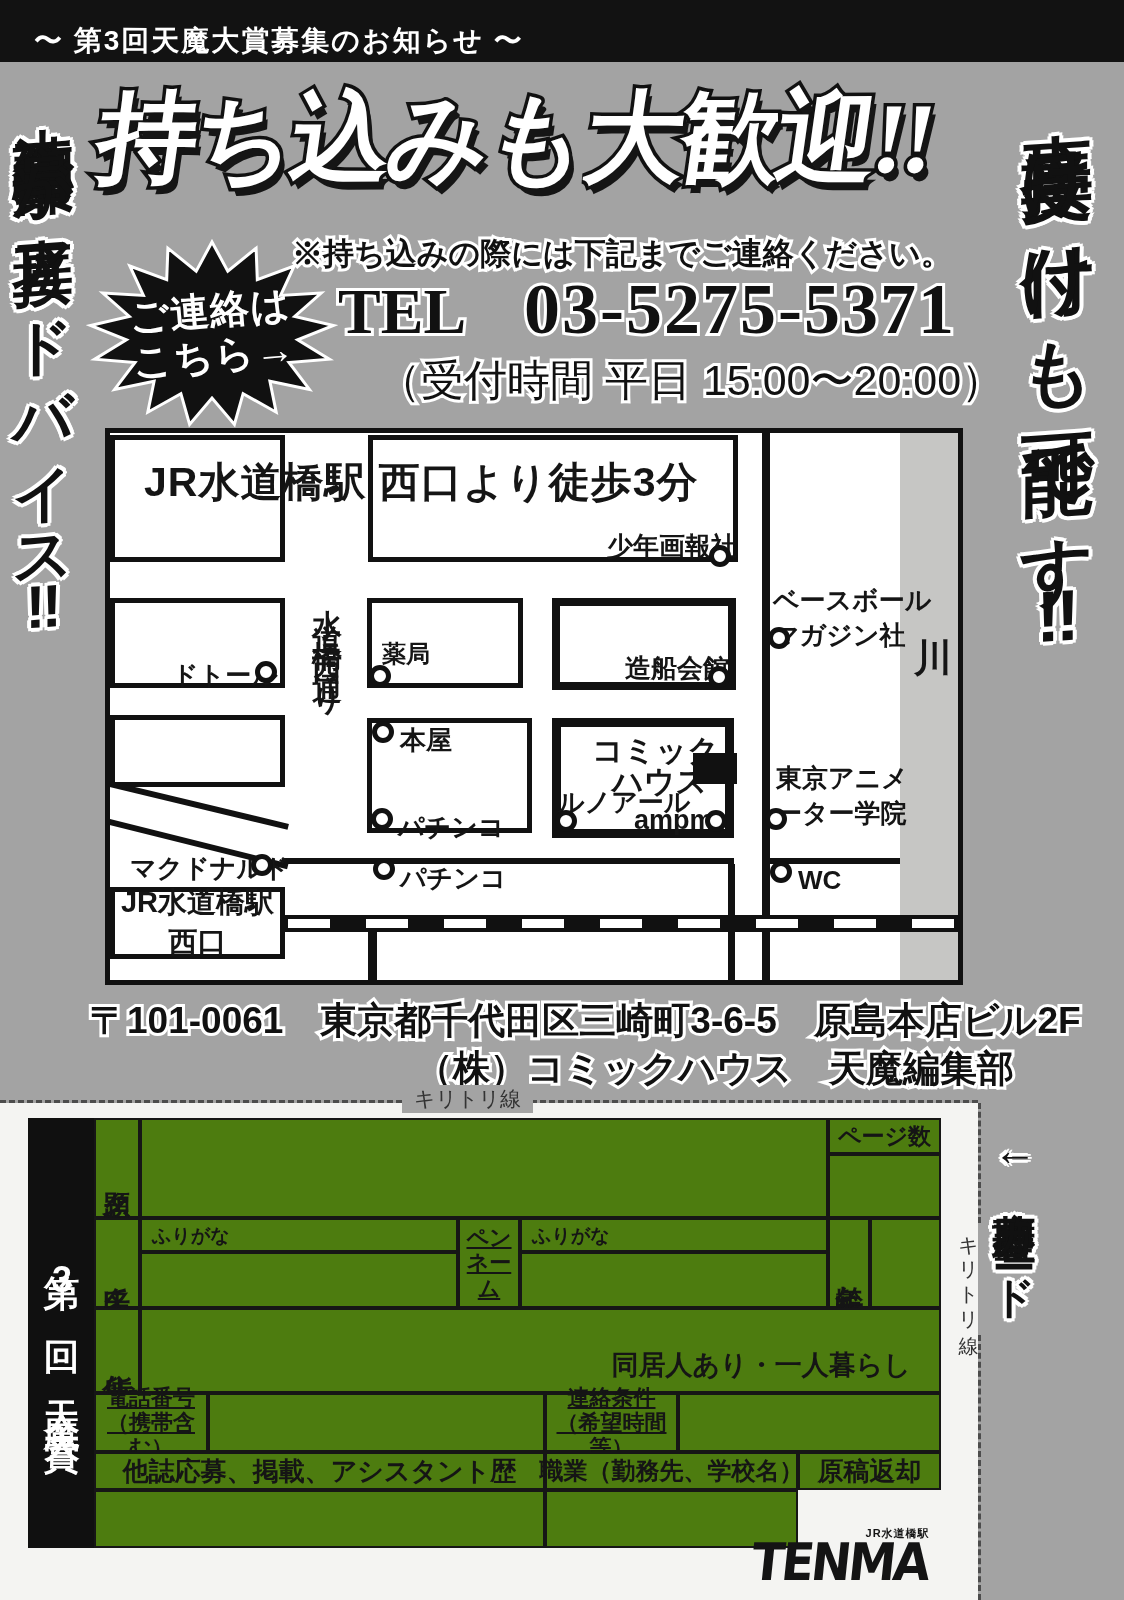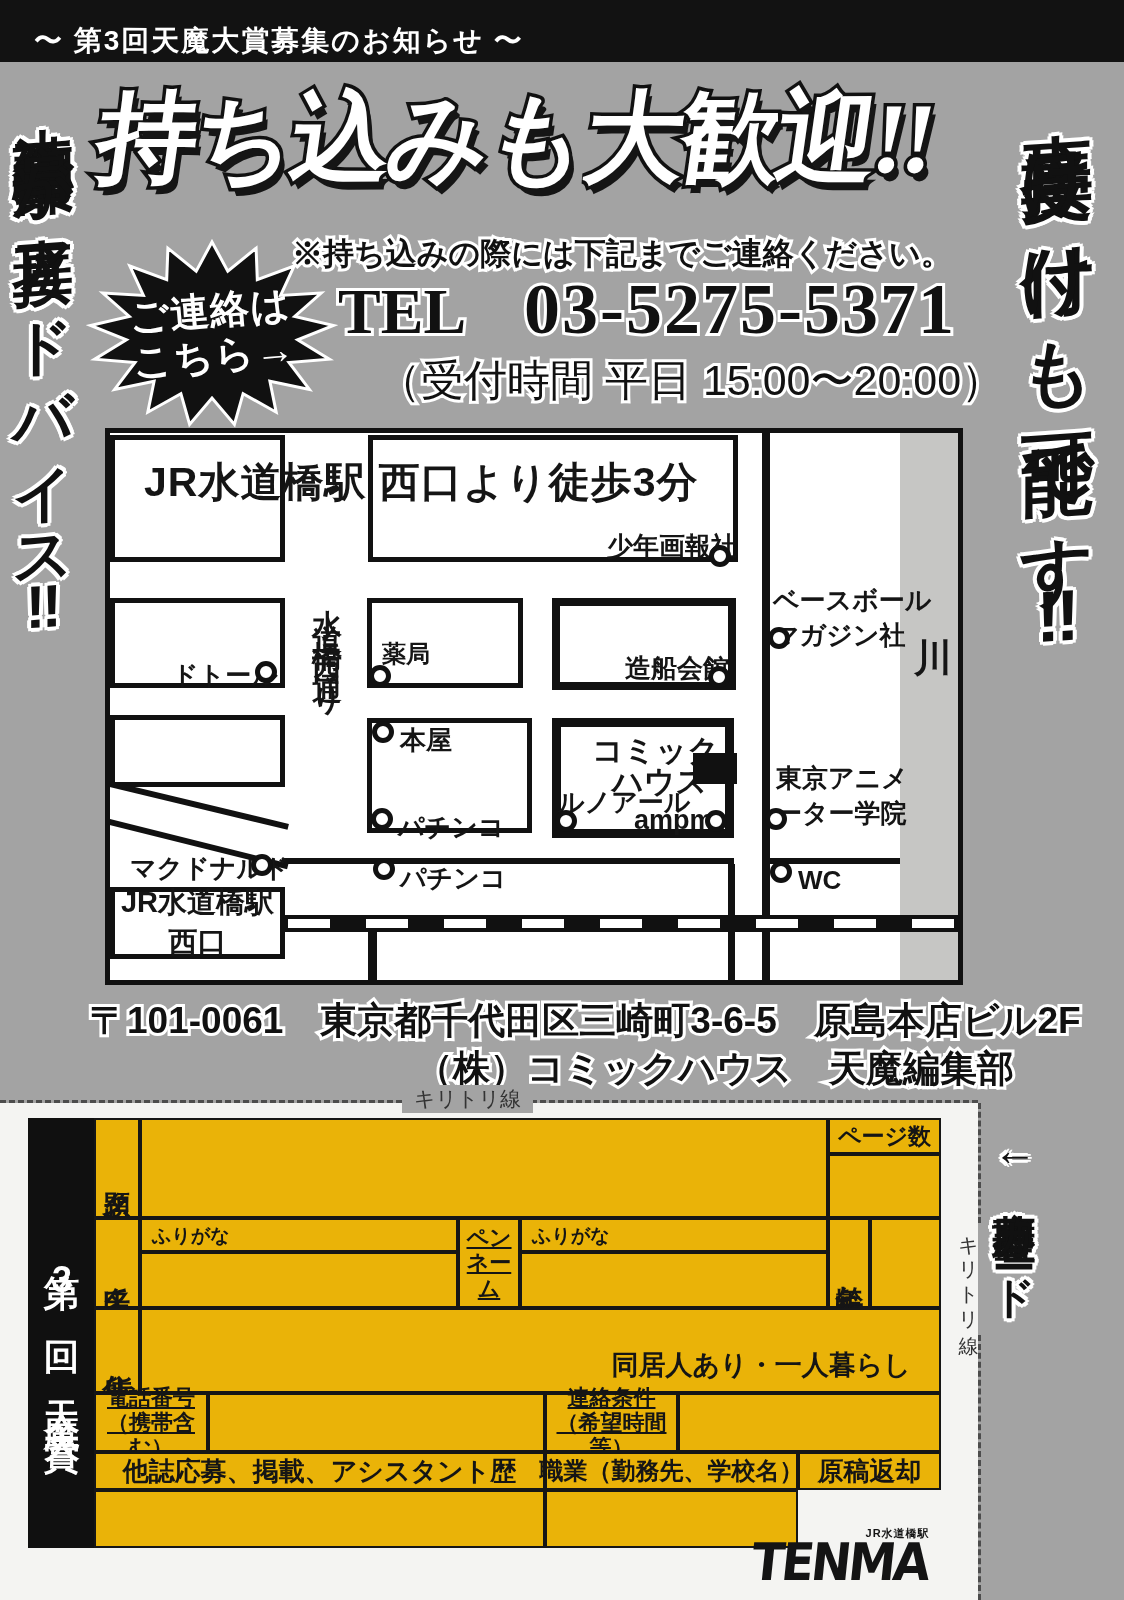--- a/index.html
+++ b/index.html
@@ -76,21 +76,21 @@
   .cut-v2 { left:978px; top:1335px; height:265px; width:0; border-left:3px dashed #4c4c4c; }
   .cut-v-label { left:956px; top:1222px; writing-mode:vertical-rl; text-orientation:upright;
          font-size:20px; color:#333; letter-spacing:2px; }
   .card-label { left:986px; top:1126px; writing-mode:vertical-rl; text-orientation:upright;
          font-size:43px; font-weight:900; letter-spacing:3px; color:#111;
          text-shadow:-3px -3px 0 #fff,3px -3px 0 #fff,-3px 3px 0 #fff,3px 3px 0 #fff,
                      0 -4px 0 #fff,0 4px 0 #fff,-4px 0 0 #fff,4px 0 0 #fff; }
 
   
   .formtbl { left:28px; top:1118px; width:913px; height:430px; }
-  .cell { position:absolute; border:2px solid #161616; background:#eab308;
+  .cell { position:absolute; border:2px solid #161616; background:#4d7c0f;
           display:flex; align-items:center; justify-content:center; }
   .fbanner { position:absolute; left:0; top:0; width:66px; height:430px; background:#101010;
           display:flex; align-items:center; justify-content:center; }
   .fbanner span { writing-mode:vertical-rl; text-orientation:upright; color:#fff;
           font-size:36px; font-weight:900; letter-spacing:12px; }
   .vlabel { writing-mode:vertical-rl; text-orientation:upright; font-weight:900; }
   .furi { align-items:flex-start; justify-content:flex-start; padding:3px 10px;
           font-size:19px; font-weight:900; }
   .small2 { flex-direction:column; font-size:22px; font-weight:900; line-height:1.15;
           text-align:center;text-decoration:underline; }

